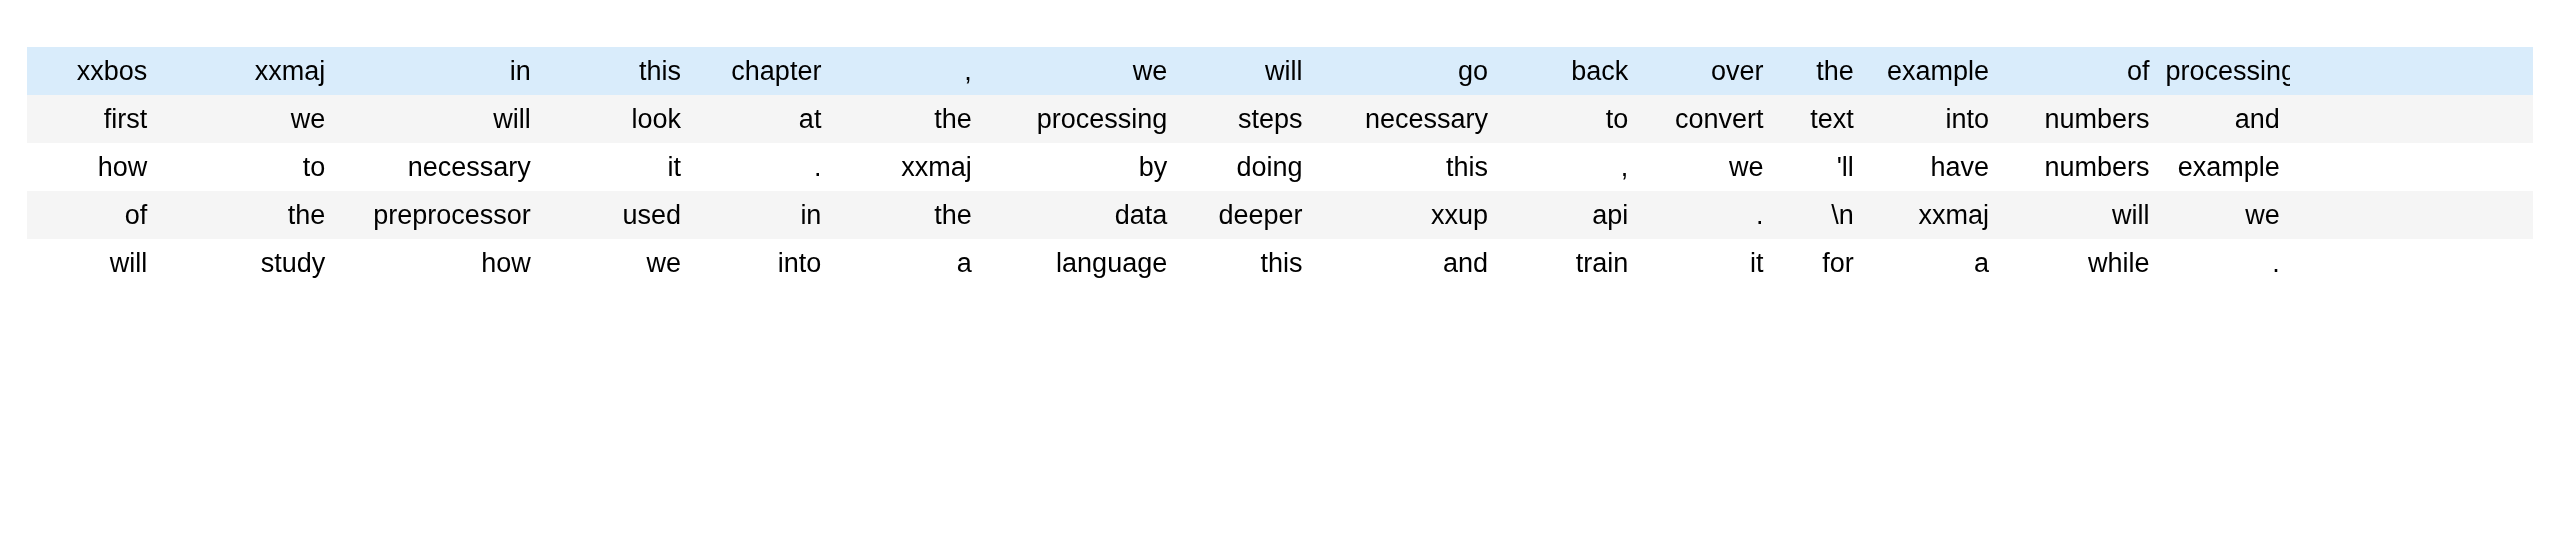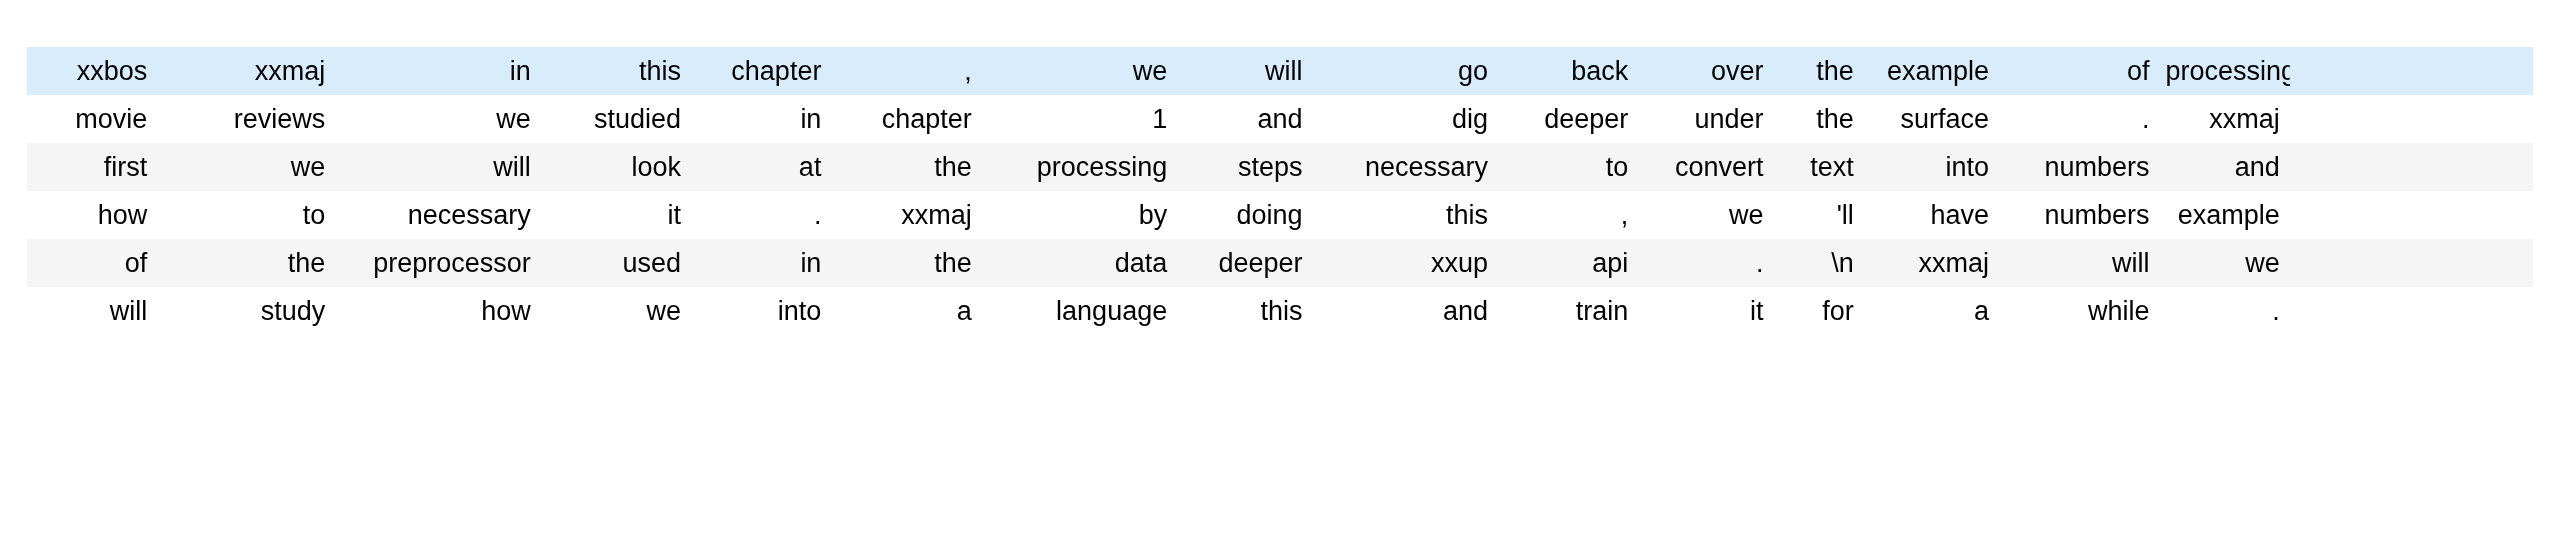--- a/index.html
+++ b/index.html
@@ -88,38 +88,20 @@
             <td>will</td>
             <td>go</td>
             <td>back</td>
             <td>over</td>
             <td>the</td>
             <td>example</td>
             <td>of</td>
             <td>processing</td>
             <td></td>
           </tr>
-          <tr class="row-plain">
-            <td>movie</td>
-            <td>reviews</td>
-            <td>we</td>
-            <td>studied</td>
-            <td>in</td>
-            <td>chapter</td>
-            <td>1</td>
-            <td>and</td>
-            <td>dig</td>
-            <td>deeper</td>
-            <td>under</td>
-            <td>the</td>
-            <td>surface</td>
-            <td>.</td>
-            <td>xxmaj</td>
-            <td></td>
-          </tr>
           <tr class="row-alt">
             <td>first</td>
             <td>we</td>
             <td>will</td>
             <td>look</td>
             <td>at</td>
             <td>the</td>
             <td>processing</td>
             <td>steps</td>
             <td>necessary</td>

